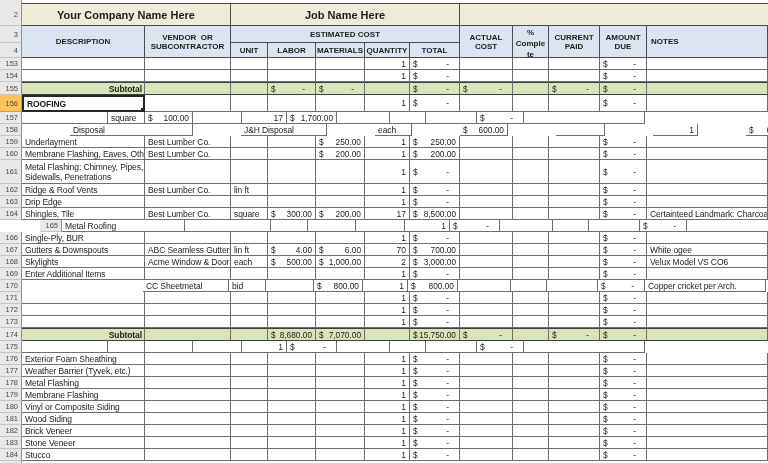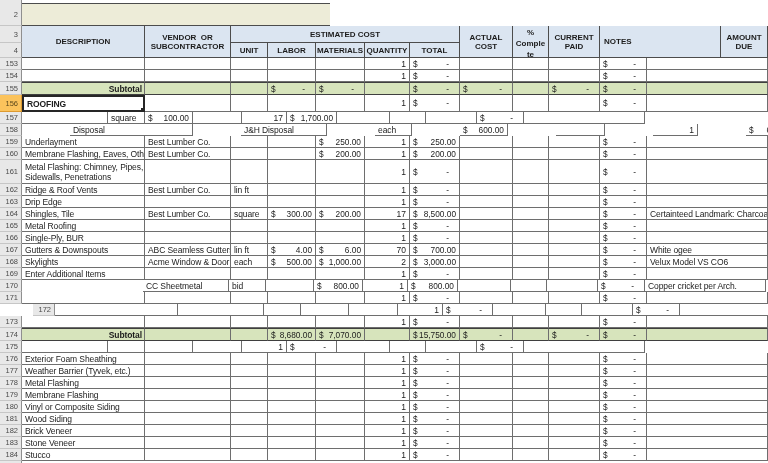--- a/index.html
+++ b/index.html
@@ -53,20 +53,22 @@
 
 <div class="sheet">
 
   <div class="r slivtop">
     <div class="stub"></div>
     <div class="white"></div>
   </div>
 
   <div class="r band" style="height:23px">
     <div class="gut" style="height:23px">2</div>
+    <div class="c" style="width:209px">Your Company Name Here</div>
+    <div class="c" style="width:229px">Job Name Here</div>
     <div class="c norb" style="width:308px"></div>
   </div>
 
   <div class="r" style="height:32px">
     <div class="gutcol">
       <div class="gut" style="height:17px;width:22px">3</div>
       <div class="gut" style="height:15px;width:22px">4</div>
     </div>
     <div class="c hd" style="width:123px;height:32px">DESCRIPTION</div>
     <div class="c hd hd2" style="width:86px;height:32px">VENDOR  OR
@@ -81,23 +83,23 @@
         <div class="c hd" style="width:49px;height:15px">MATERIALS</div>
         <div class="c hd" style="width:45px;height:15px">QUANTITY</div>
         <div class="c hd" style="width:50px;height:15px">TOTAL</div>
       </div>
     </div>
     <div class="c hd hd2" style="width:53px;height:32px">ACTUAL
 COST</div>
     <div class="c hd pcth" style="width:36px;height:32px">% Complete</div>
     <div class="c hd hd2" style="width:51px;height:32px">CURRENT
 PAID</div>
-    <div class="c hd notesh" style="width:121px;height:32px">NOTES</div>
     <div class="c hd hd2" style="width:47px;height:32px">AMOUNT
 DUE</div>
+    <div class="c hd notesh" style="width:121px;height:32px">NOTES</div>
   </div>
 
   <div id="rows">
       <div class="r" style="width: 768px; height: 12px;">
         <div class="gut" style="height: 12px;">153</div>
         <div class="c lpad txt" style="width: 123px; height: 12px;"></div>
         <div class="c lpad txt" style="width: 86px; height: 12px;"></div>
         <div class="c lpad txt" style="width: 37px; height: 12px;"></div>
         <div class="c money" style="width: 48px; height: 12px;"></div>
         <div class="c money" style="width: 49px; height: 12px;"></div>
@@ -368,21 +370,21 @@
         </div>
         <div class="c money" style="width: 53px; height: 12px;"></div>
         <div class="c" style="width: 36px; height: 12px;"></div>
         <div class="c money" style="width: 51px; height: 12px;"></div>
         <div class="c money" style="width: 47px; height: 12px;">
           <span>$</span>
           <span class="dash">-</span>
         </div>
         <div class="c lpad txt" style="width: 121px; height: 12px;">Certainteed Landmark: Charcoal</div>
       </div>
-      <div class="r" style="width: 768px; height: 12px;">
+      <div class="r" style="width: 768px; height: 12px; padding-left: 40px;">
         <div class="gut" style="height: 12px;">165</div>
         <div class="c lpad txt" style="width: 123px; height: 12px;">Metal Roofing</div>
         <div class="c lpad txt" style="width: 86px; height: 12px;"></div>
         <div class="c lpad txt" style="width: 37px; height: 12px;"></div>
         <div class="c money" style="width: 48px; height: 12px;"></div>
         <div class="c money" style="width: 49px; height: 12px;"></div>
         <div class="c num" style="width: 45px; height: 12px;">1</div>
         <div class="c money" style="width: 50px; height: 12px;">
           <span>$</span>
           <span class="dash">-</span>
@@ -530,21 +532,21 @@
         </div>
         <div class="c money" style="width: 53px; height: 12px;"></div>
         <div class="c" style="width: 36px; height: 12px;"></div>
         <div class="c money" style="width: 51px; height: 12px;"></div>
         <div class="c money" style="width: 47px; height: 12px;">
           <span>$</span>
           <span class="dash">-</span>
         </div>
         <div class="c lpad txt" style="width: 121px; height: 12px;"></div>
       </div>
-      <div class="r" style="width: 768px; height: 12px; padding-left: 33px;">
+      <div class="r" style="width: 768px; height: 12px;">
         <div class="gut" style="height: 12px;">172</div>
         <div class="c lpad txt" style="width: 123px; height: 12px;"></div>
         <div class="c lpad txt" style="width: 86px; height: 12px;"></div>
         <div class="c lpad txt" style="width: 37px; height: 12px;"></div>
         <div class="c money" style="width: 48px; height: 12px;"></div>
         <div class="c money" style="width: 49px; height: 12px;"></div>
         <div class="c num" style="width: 45px; height: 12px;">1</div>
         <div class="c money" style="width: 50px; height: 12px;">
           <span>$</span>
           <span class="dash">-</span>

